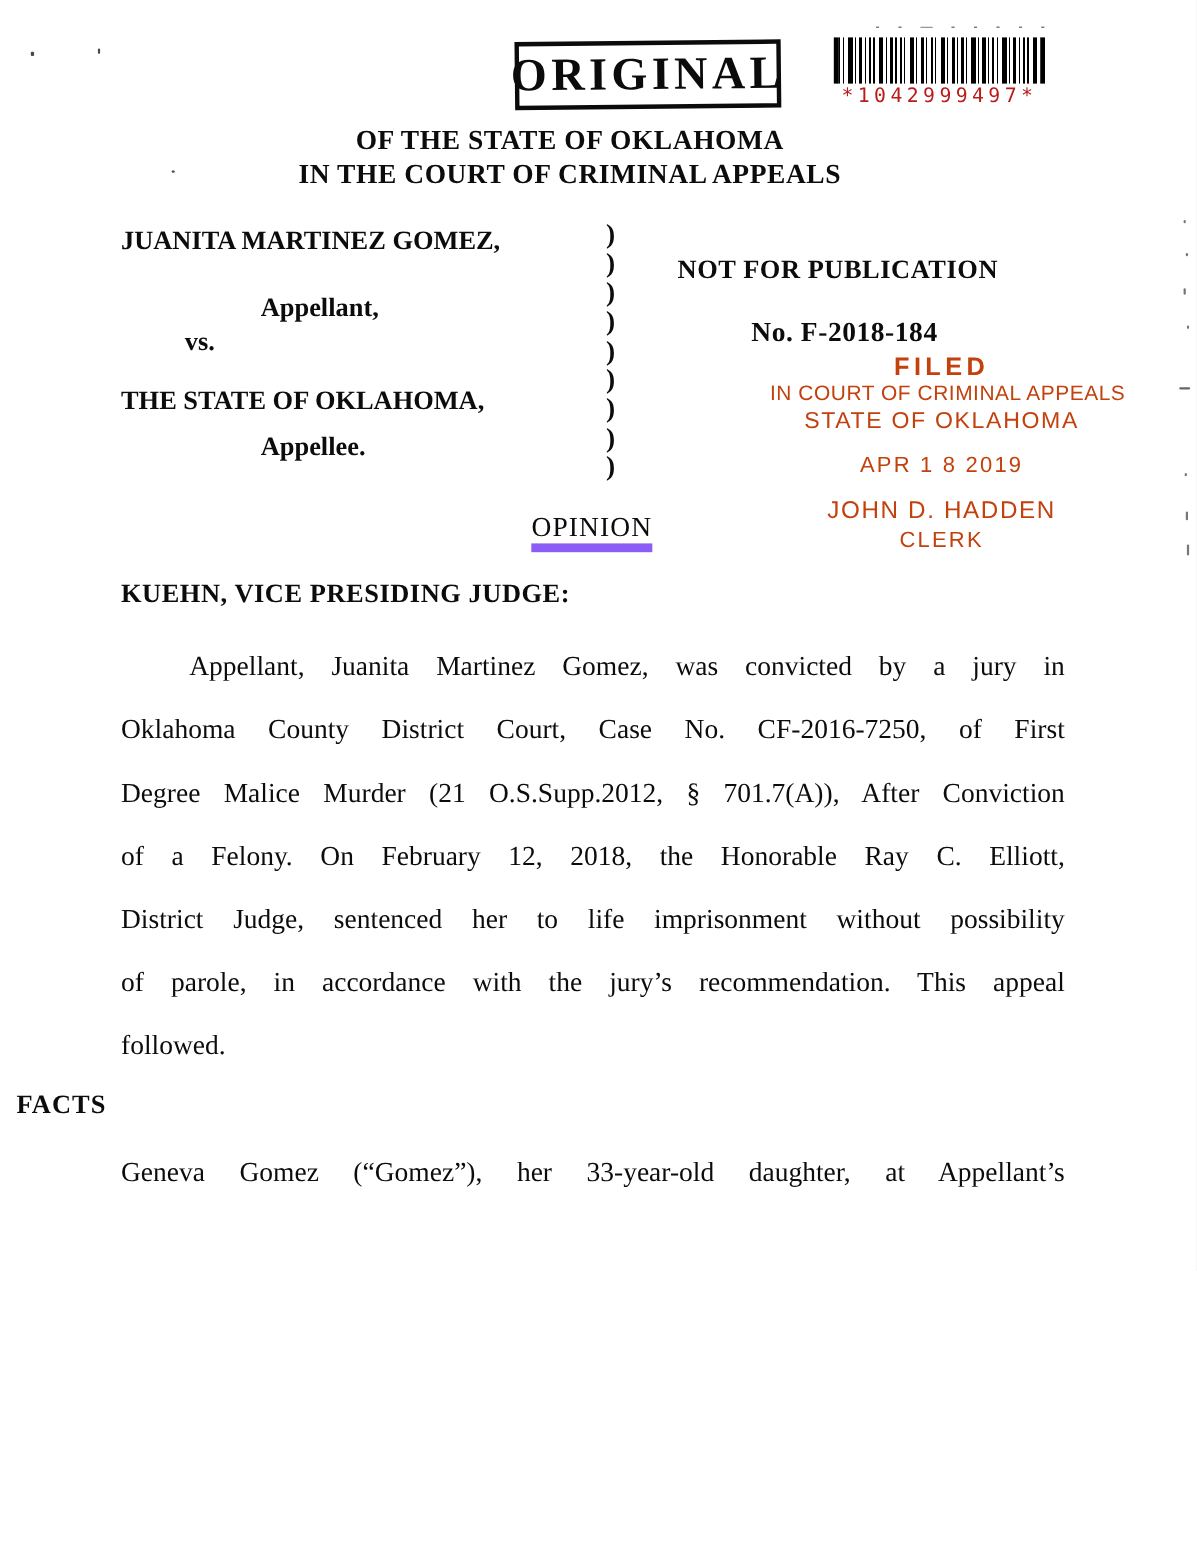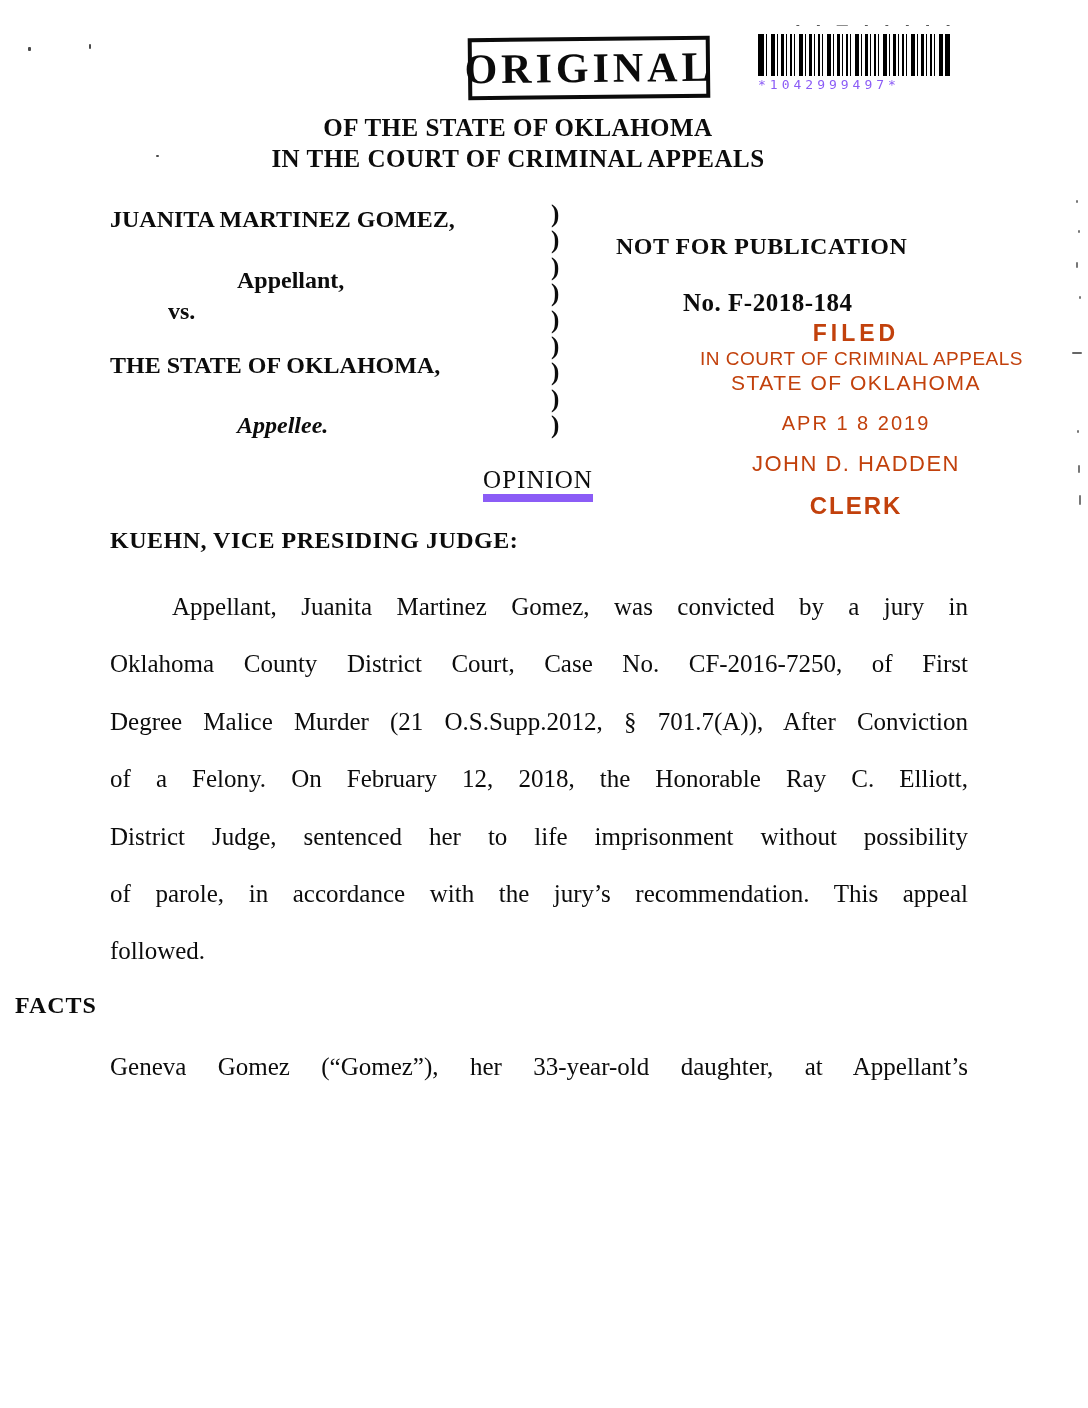--- a/index.html
+++ b/index.html
@@ -25,52 +25,52 @@
     background:repeating-linear-gradient(90deg,
       #000 0px,#000 2px,#fff 2px,#fff 4px,
       #000 4px,#000 5px,#fff 5px,#fff 9px,
       #000 9px,#000 13px,#fff 13px,#fff 15px,
       #000 15px,#000 16px,#fff 16px,#fff 19px,
       #000 19px,#000 22px,#fff 22px,#fff 24px,
       #000 24px,#000 25px,#fff 25px,#fff 28px);
   }
   .barcode-digits{
     margin-top:1px;font-family:"DejaVu Sans Mono","Liberation Mono",monospace;
-    font-size:13px;letter-spacing:4px;color:#8b5cf6;white-space:nowrap;
+    font-size:18px;letter-spacing:4px;text-align:center;color:#b91c1c;white-space:nowrap;
   }
   
   .court-header{
     position:absolute;left:0;top:112px;width:1036px;text-align:center;
     font-weight:bold;font-size:25px;line-height:31px;letter-spacing:0.5px;
   }
   
   .cap{position:absolute;font-weight:bold;font-size:24px;white-space:nowrap;}
   .cap-appellant-name{left:110px;top:206px;}
   .cap-appellant-role{left:237px;top:267px;}
   .cap-vs{left:168px;top:298px;}
   .cap-appellee-name{left:110px;top:352px;}
-  .cap-appellee-role{left:237px;top:412px;font-style:italic;}
+  .cap-appellee-role{left:237px;top:394px;}
   .paren-col{
     position:absolute;left:551px;top:201px;display:flex;flex-direction:column;
     font-weight:bold;font-size:25px;line-height:26.4px;
   }
   
   .not-for-pub{position:absolute;left:616px;top:233px;font-weight:bold;font-size:24px;letter-spacing:0.5px;white-space:nowrap;}
   .case-no{position:absolute;left:683px;top:289px;font-weight:bold;font-size:25px;letter-spacing:0.5px;white-space:nowrap;}
   
   .filed-stamp{
     position:absolute;left:700px;top:320px;width:312px;text-align:center;
     font-family:"Liberation Sans","DejaVu Sans",sans-serif;color:#c2410c;
   }
   .fs-filed{font-size:23px;font-weight:bold;letter-spacing:4px;}
   .fs-court{font-size:19px;letter-spacing:0.5px;margin-top:1px;white-space:nowrap;}
   .fs-state{font-size:21px;letter-spacing:1.5px;margin-top:1px;}
   .fs-date{font-size:20px;letter-spacing:2px;margin-top:17px;}
   .fs-name{font-size:22px;letter-spacing:1.5px;margin-top:16px;text-align:center;}
-  .fs-clerk{font-size:24px;letter-spacing:2px;margin-top:15px;font-weight:bold;}
+  .fs-clerk{font-size:20px;letter-spacing:2px;margin-top:3px;}
   
   .opinion-heading{position:absolute;left:0;top:466px;width:1076px;text-align:center;}
   .opinion-heading span{
     font-weight:normal;font-size:25px;letter-spacing:1px;
     border-bottom:8px solid #8b5cf6;padding-bottom:1px;
   }
   .judge-line{position:absolute;left:110px;top:527px;font-weight:bold;font-size:24px;letter-spacing:0.5px;white-space:nowrap;}
   
   .body-para{position:absolute;left:110px;width:858px;font-size:25px;line-height:57.4px;}
   .para1{top:578px;}

